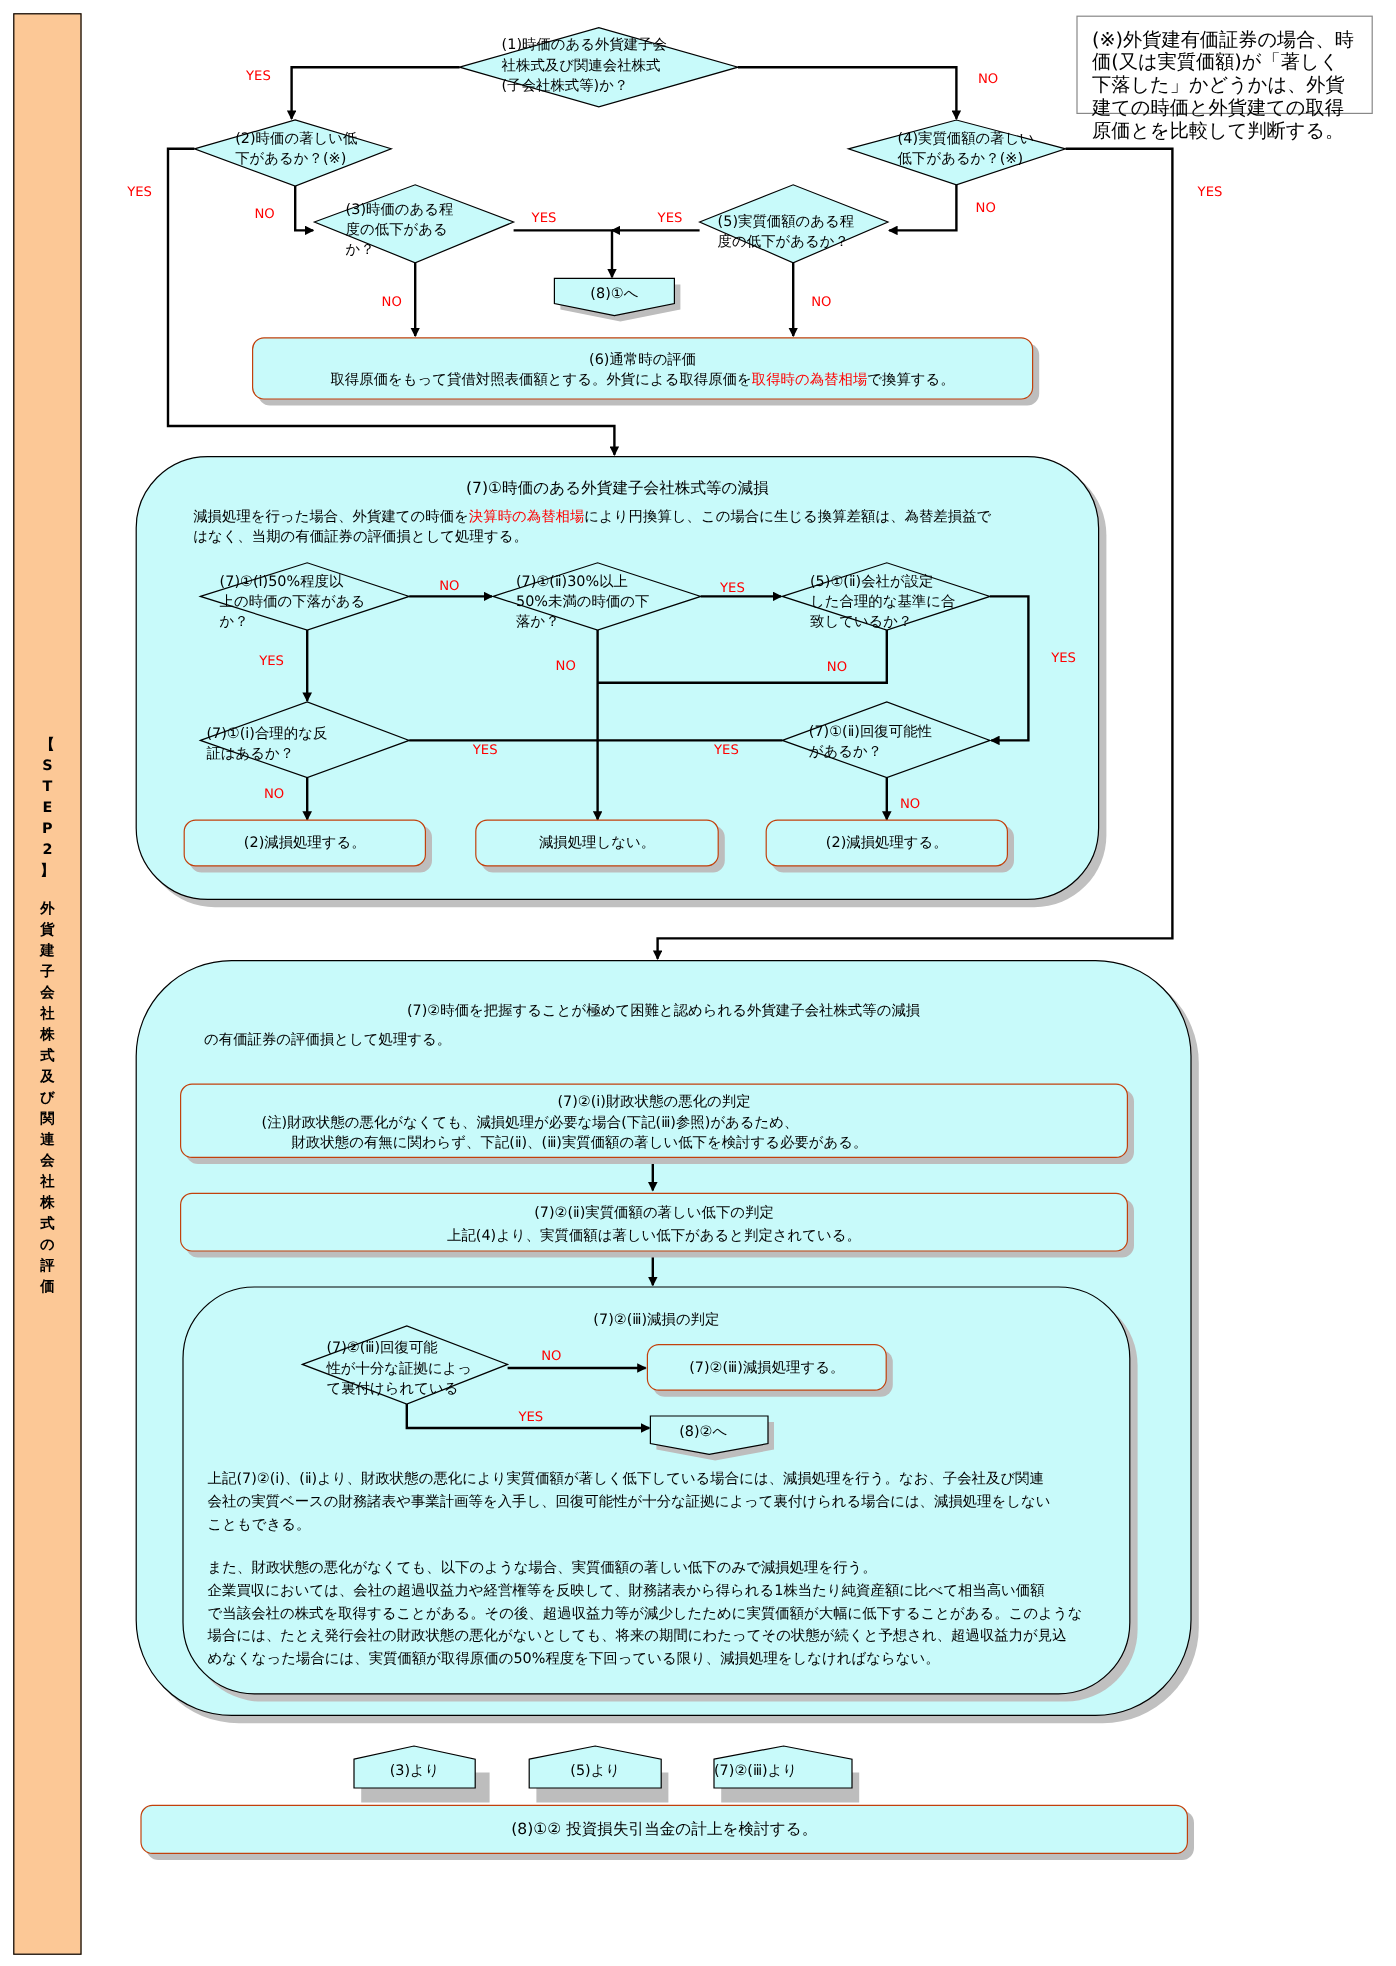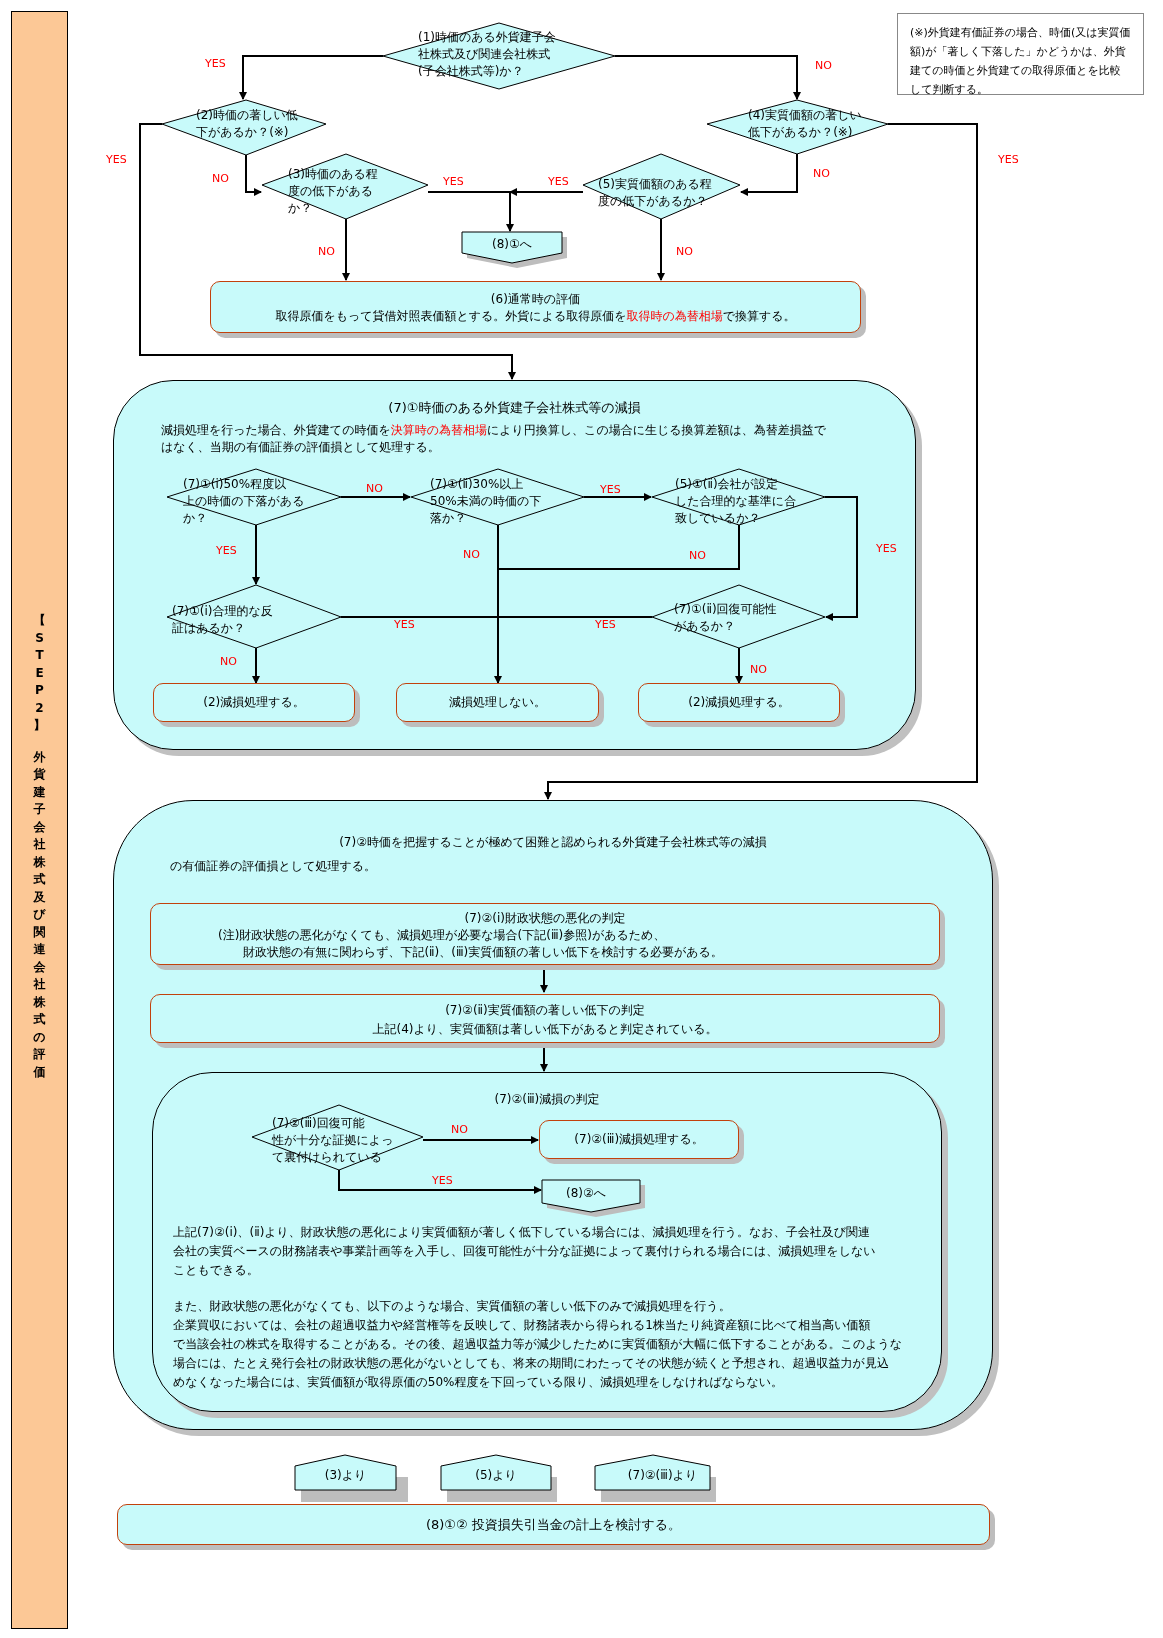--- a/index.html
+++ b/index.html
@@ -2,21 +2,21 @@
 <html><head>
 <meta charset="utf-8">
 <style>
   html, body { margin:0; padding:0; background:#ffffff; }
   body { width:1163px; height:1638px; position:relative; overflow:hidden;
          font-family:"DejaVu Sans", "Liberation Sans", sans-serif; color:#000; }
   .abs { position:absolute; }
   .step-bar { left:11px; top:11px; width:57px; height:1618px; background:#fcc896; border:1px solid #000; box-sizing:border-box; }
   .step-text { position:absolute; left:0; top:600px; width:100%; text-align:center; font-size:12px; font-weight:bold; line-height:17.5px; }
   .step-text span { display:block; }
-  .note { left:897px; top:13px; width:247px; height:82px; border:1px solid #888; background:#fff; box-sizing:border-box; padding:9px 12px; font-size:11px; line-height:19px; }
+  .note { left:897px; top:13px; width:247px; height:82px; border:1px solid #888; background:#fff; box-sizing:border-box; padding:9px 12px; font-size:16px; line-height:19px; }
   .box { background:#c8fafa; border:1px solid #c2410c; border-radius:10px; box-shadow:5px 5px 0 #bdbdbd; box-sizing:border-box; text-align:center; font-size:12px; }
   .big { background:#c8fafa; border:1px solid #000; box-shadow:6px 6px 0 #c0c0c0; box-sizing:border-box; }
   .red { color:#ff0000; }
   .lbl { position:absolute; font-size:11px; color:#ff0000; }
   .dtext { position:absolute; font-size:12px; line-height:17px; }
   .para { position:absolute; font-size:12px; line-height:19px; }
   svg.lines { position:absolute; left:0; top:0; }
 </style>
 </head>
 <body>
@@ -250,15 +250,15 @@
 <div class="para" style="left:173px; top:1297px; width:760px;">
   <div>また、財政状態の悪化がなくても、以下のような場合、実質価額の著しい低下のみで減損処理を行う。</div>
   <div>企業買収においては、会社の超過収益力や経営権等を反映して、財務諸表から得られる1株当たり純資産額に比べて相当高い価額</div>
   <div>で当該会社の株式を取得することがある。その後、超過収益力等が減少したために実質価額が大幅に低下することがある。このような</div>
   <div>場合には、たとえ発行会社の財政状態の悪化がないとしても、将来の期間にわたってその状態が続くと予想され、超過収益力が見込</div>
   <div>めなくなった場合には、実質価額が取得原価の50%程度を下回っている限り、減損処理をしなければならない。</div>
 </div>
 
 <div class="dtext" style="left:295px; top:1467px; width:101px; text-align:center;">(3)より</div>
 <div class="dtext" style="left:441px; top:1467px; width:110px; text-align:center;">(5)より</div>
-<div class="dtext" style="left:595px; top:1467px; width:135px; text-align:center;">(7)②(ⅲ)より</div>
+<div class="dtext" style="left:595px; top:1467px; width:135px; text-align:left;">(7)②(ⅲ)より</div>
 
 <div class="abs box" style="left:117px; top:1504px; width:873px; height:41px; line-height:39px; font-size:13px;">(8)①② 投資損失引当金の計上を検討する。</div>
 
 </body></html>

